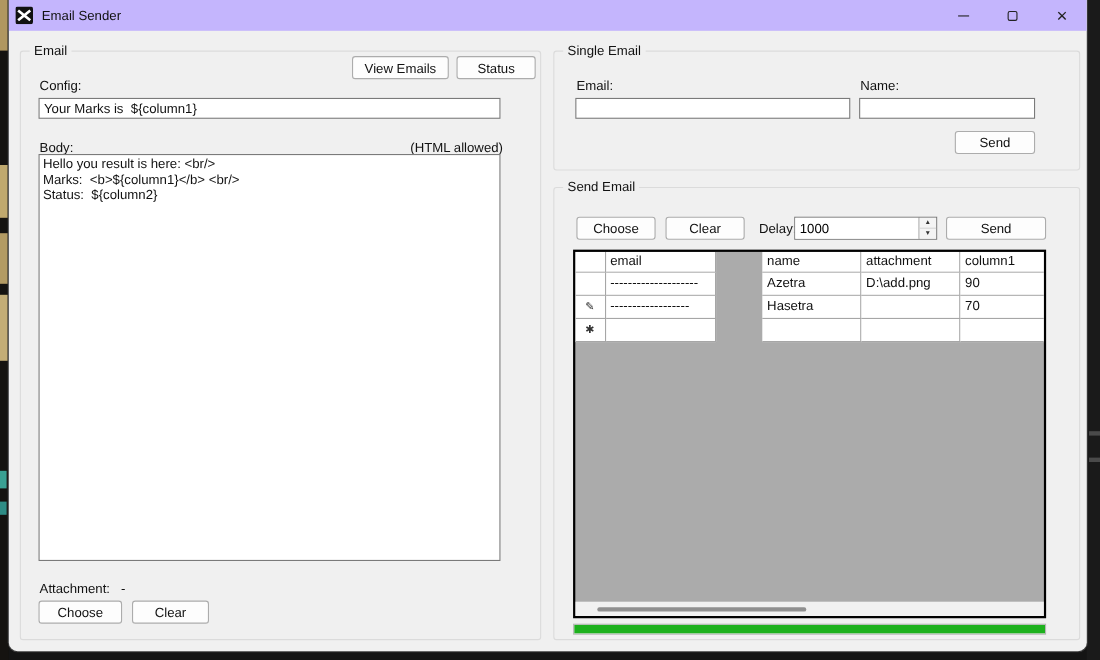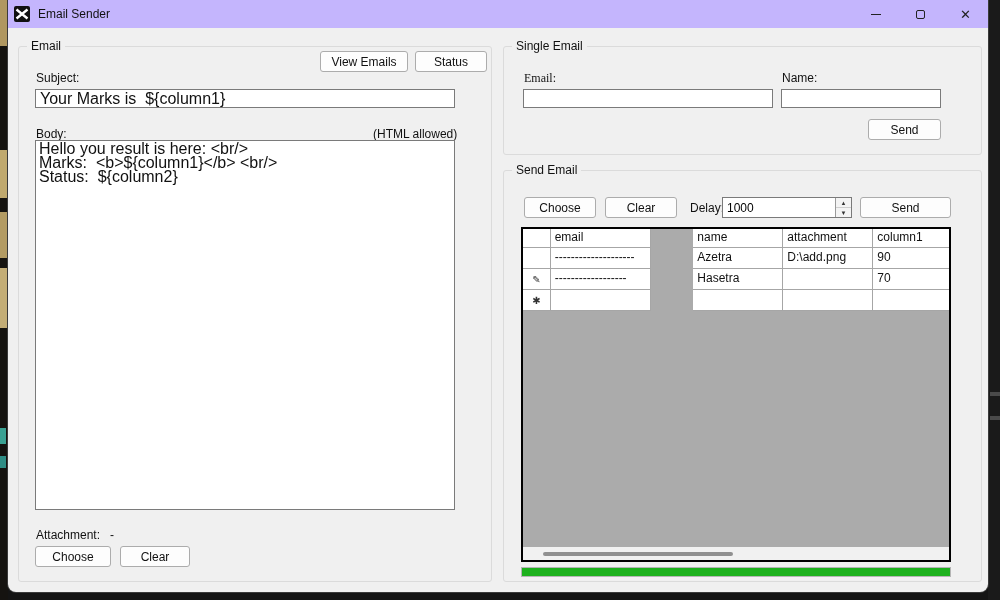--- a/index.html
+++ b/index.html
@@ -42,21 +42,21 @@
 
   .win-btn {
     position:absolute; background:#fdfdfd; border:1px solid #acacac;
     border-radius:3px; font-size:12px; color:#111;
     display:flex; align-items:center; justify-content:center;
     font-family:"Liberation Sans", sans-serif;
   }
   .lbl { position:absolute; font-size:12px; color:#111; white-space:pre; }
   .tbox {
     position:absolute; background:#fff; border:1px solid #7a7a7a;
-    font-size:16px; padding:1px 4px; font-family:"Liberation Sans", sans-serif;
+    font-size:12px; padding:1px 4px; font-family:"Liberation Sans", sans-serif;
     color:#111; outline:none;
   }
   textarea.tbox { resize:none; line-height:14px; padding:1px 3px; white-space:pre; overflow:hidden; }
 
   
   .numud { position:absolute; background:#fff; border:1px solid #7a7a7a; display:flex; }
   .numud input { flex:1; border:0; font-size:12px; padding:1px 4px; outline:none; font-family:"Liberation Sans", sans-serif; min-width:0; }
   .numud .spin { width:16px; border-left:1px solid #9a9a9a; display:flex; flex-direction:column; }
   .numud .spin > div { flex:1; display:flex; align-items:center; justify-content:center; font-size:6px; color:#333; background:#f4f4f4; }
   .numud .spin > div:first-child { border-bottom:1px solid #cfcfcf; }
@@ -122,39 +122,39 @@
     </div>
   </div>
 
   <div class="groupbox" style="left:10px;top:46px;width:474px;height:536px;">
     <span class="gb-label">Email</span>
   </div>
 
   <button class="win-btn" style="left:312px;top:51px;width:88px;height:21px;">View Emails</button>
   <button class="win-btn" style="left:407px;top:51px;width:72px;height:21px;">Status</button>
 
-  <span class="lbl" style="left:28px;top:71px;">Subject:</span>
+  <span class="lbl" style="left:28px;top:71px;">Config:</span>
   <input class="tbox" style="left: 27px; top: 89px; width: 420px; height: 19px;" value="Your Marks is  ${column1}">
 
   <span class="lbl" style="left:28px;top:127px;">Body:</span>
   <span class="lbl" style="left:365px;top:127px;width:80px;text-align:right;">(HTML allowed)</span>
   <textarea class="tbox" spellcheck="false" style="left: 27px; top: 140px; width: 420px; height: 370px;">Hello you result is here: &lt;br/&gt;
 Marks:  &lt;b&gt;${column1}&lt;/b&gt; &lt;br/&gt;
 Status:  ${column2}</textarea>
 
   <span class="lbl" style="left:28px;top:528px;">Attachment:</span>
   <span class="lbl" style="left:102px;top:528px;">-</span>
   <button class="win-btn" style="left:27px;top:546px;width:76px;height:21px;">Choose</button>
   <button class="win-btn" style="left:112px;top:546px;width:70px;height:21px;">Clear</button>
 
   <div class="groupbox" style="left:495px;top:46px;width:479px;height:109px;text-align:center;">
     <span class="gb-label">Single Email</span>
   </div>
 
-  <span class="lbl" style="left:516px;top:71px;font-family:Liberation Serif, serif;">Email:</span>
+  <span class="lbl" style="left:516px;top:71px;">Email:</span>
   <input class="tbox" style="left: 515px; top: 89px; width: 250px; height: 19px;" value="">
   <span class="lbl" style="left:774px;top:71px;">Name:</span>
   <input class="tbox" style="left: 773px; top: 89px; width: 160px; height: 19px;" value="">
   <button class="win-btn" style="left:860px;top:119px;width:73px;height:21px;">Send</button>
 
   <div class="groupbox" style="left:495px;top:170px;width:479px;height:412px;">
     <span class="gb-label">Send Email</span>
   </div>
 
   <button class="win-btn" style="left:516px;top:197px;width:72px;height:21px;">Choose</button>

